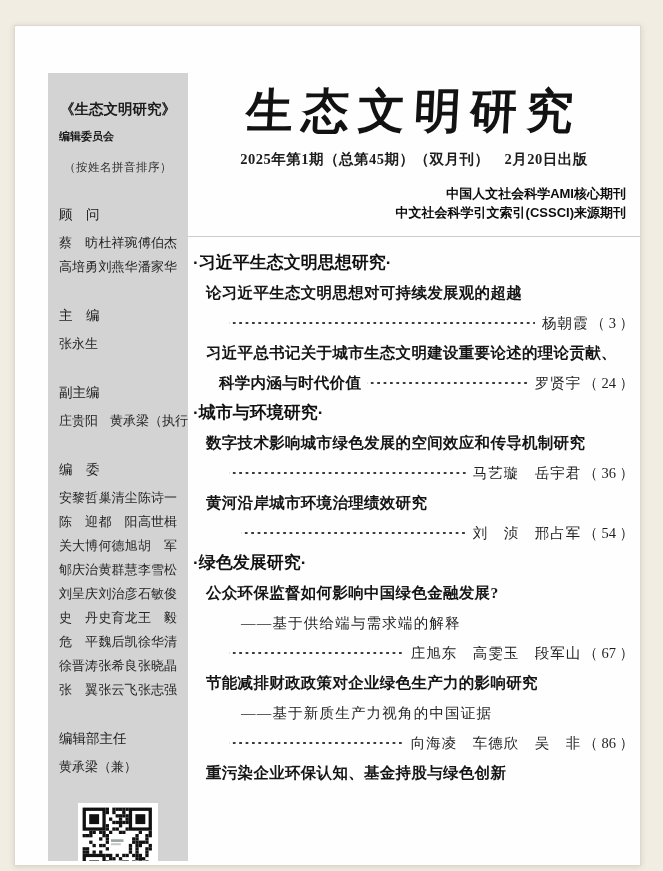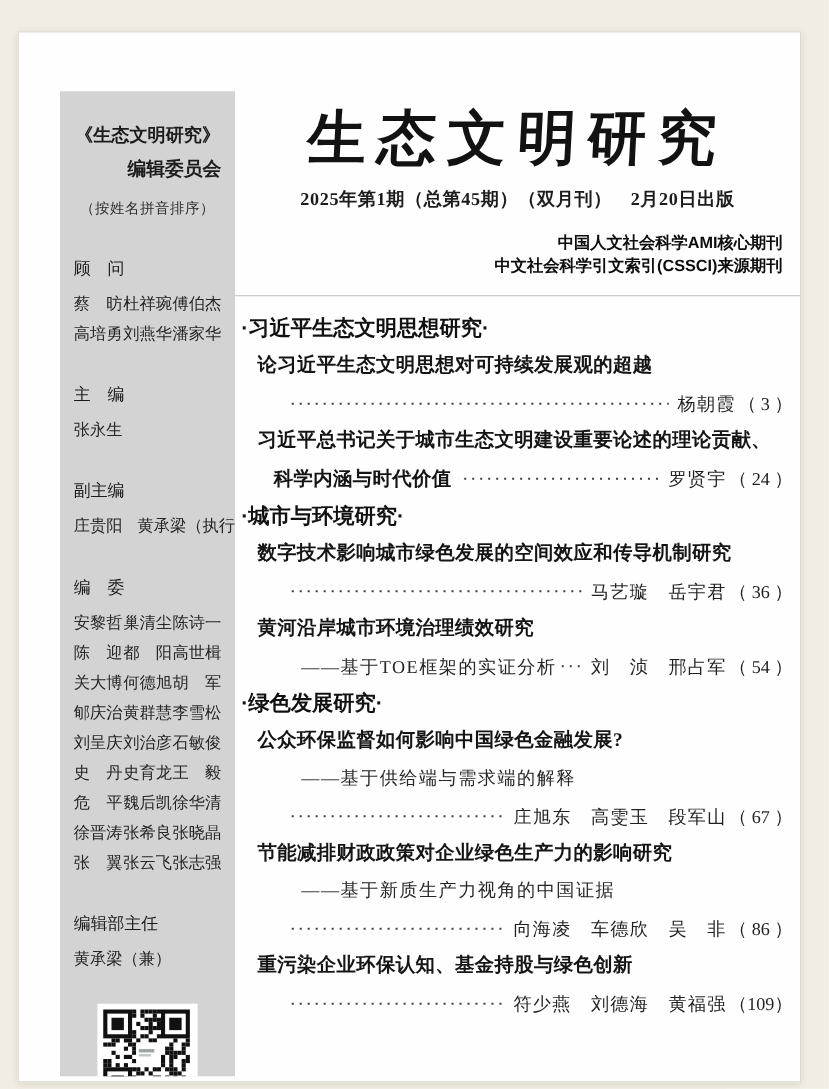--- a/index.html
+++ b/index.html
@@ -9,21 +9,21 @@
   *{margin:0;padding:0;box-sizing:border-box;}
   html,body{width:663px;height:871px;}
   body{background:var(--page-bg);font-family:"Liberation Serif",serif;color:var(--ink);overflow:hidden;}
   .canvas{position:relative;width:581px;height:871px;background:var(--page-bg);}
   .page{position:absolute;left:14px;top:25px;width:627px;height:841px;background:var(--paper);
         border:1px solid #ddd9cd;box-shadow:0 1px 6px rgba(90,80,60,.18);display:flex;}
   
   .sidebar{width:140px;margin:47px 0 4px 33px;background:var(--sidebar-bg);
            padding:24px 11px 0 11px;flex-shrink:0;overflow:hidden;}
   .sb-journal{font-weight:700;font-size:14.5px;text-align:center;line-height:24px;}
-  .sb-committee{font-weight:700;font-size:15px;text-align:right;line-height:24px;margin-top:3px;}
+  .sb-committee{font-weight:700;font-size:11px;text-align:left;line-height:24px;margin-top:3px;}
   .sb-note{font-size:11.5px;text-align:center;line-height:22px;margin-top:8px;letter-spacing:.5px;color:#2e2e2e;}
   .sb-label{font-family:"Liberation Sans",sans-serif;font-weight:400;font-size:13.5px;
             margin:28px 0 7px 0;color:#1a1a1a;}
   .sb-row{display:flex;font-size:13px;line-height:24px;color:#262626;gap:12px;}
   .sb-row.just{justify-content:space-between;gap:0;}
   .sb-name{white-space:nowrap;}
   .qr-wrap{margin-top:24px;text-align:center;}
   .qr-wrap svg{display:inline-block;background:#fff;}
   
   .main{flex:1;display:flex;flex-direction:column;}
@@ -307,43 +307,37 @@
           </div>
           <div class="sec-h">·城市与环境研究·</div>
           <div class="t-title">数字技术影响城市绿色发展的空间效应和传导机制研究</div>
           <div class="t-leader noprefix">
             <span class="l-dots"></span>
             <span class="l-authors">马艺璇　岳宇君</span>
             <span class="l-page">（ 36 ）</span>
           </div>
           <div class="t-title">黄河沿岸城市环境治理绩效研究</div>
           <div class="t-leader subprefix">
-            <span class="l-prefix sub">——基于TOE框架的实证分析</span>
             <span class="l-dots"></span>
             <span class="l-authors">刘　浈　邢占军</span>
             <span class="l-page">（ 54 ）</span>
           </div>
           <div class="sec-h">·绿色发展研究·</div>
           <div class="t-title">公众环保监督如何影响中国绿色金融发展?</div>
           <div class="t-sub">——基于供给端与需求端的解释</div>
           <div class="t-leader noprefix">
             <span class="l-dots"></span>
             <span class="l-authors">庄旭东　高雯玉　段军山</span>
             <span class="l-page">（ 67 ）</span>
           </div>
           <div class="t-title">节能减排财政政策对企业绿色生产力的影响研究</div>
           <div class="t-sub">——基于新质生产力视角的中国证据</div>
           <div class="t-leader noprefix">
             <span class="l-dots"></span>
             <span class="l-authors">向海凌　车德欣　吴　非</span>
             <span class="l-page">（ 86 ）</span>
           </div>
           <div class="t-title">重污染企业环保认知、基金持股与绿色创新</div>
-          <div class="t-leader noprefix">
-            <span class="l-dots"></span>
-            <span class="l-authors">符少燕　刘德海　黄福强</span>
-            <span class="l-page">（109）</span>
-          </div>
         </div>
     </main>
 
   </div>
 </div>
 
 </body></html>

